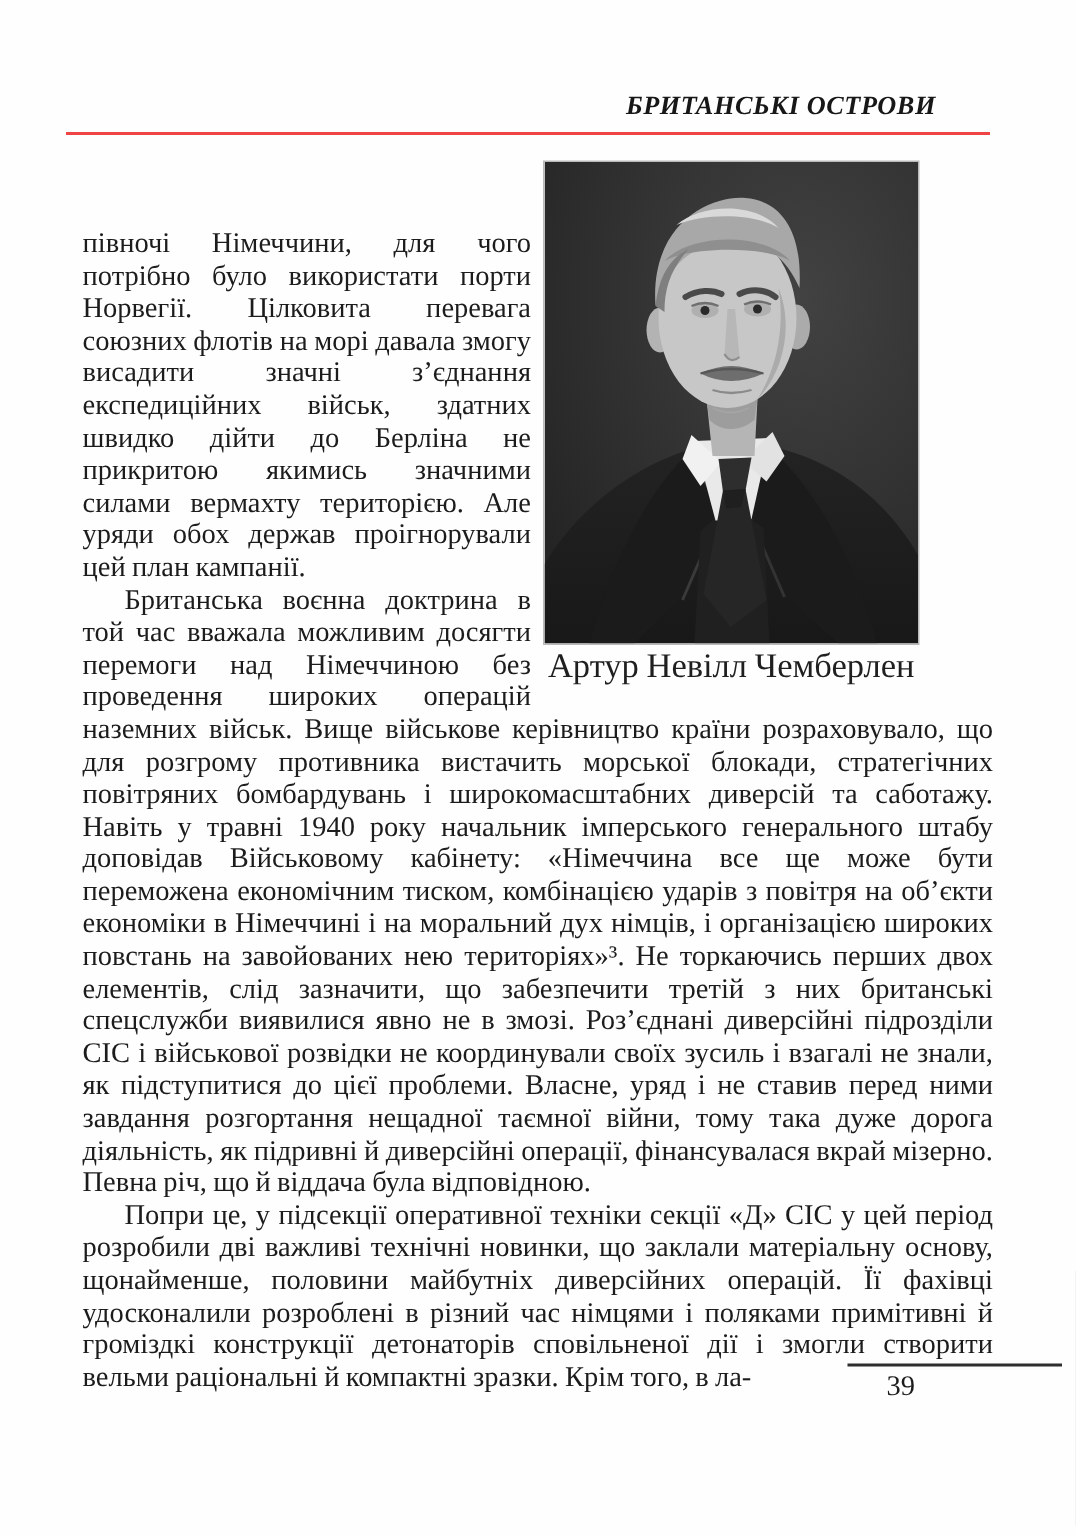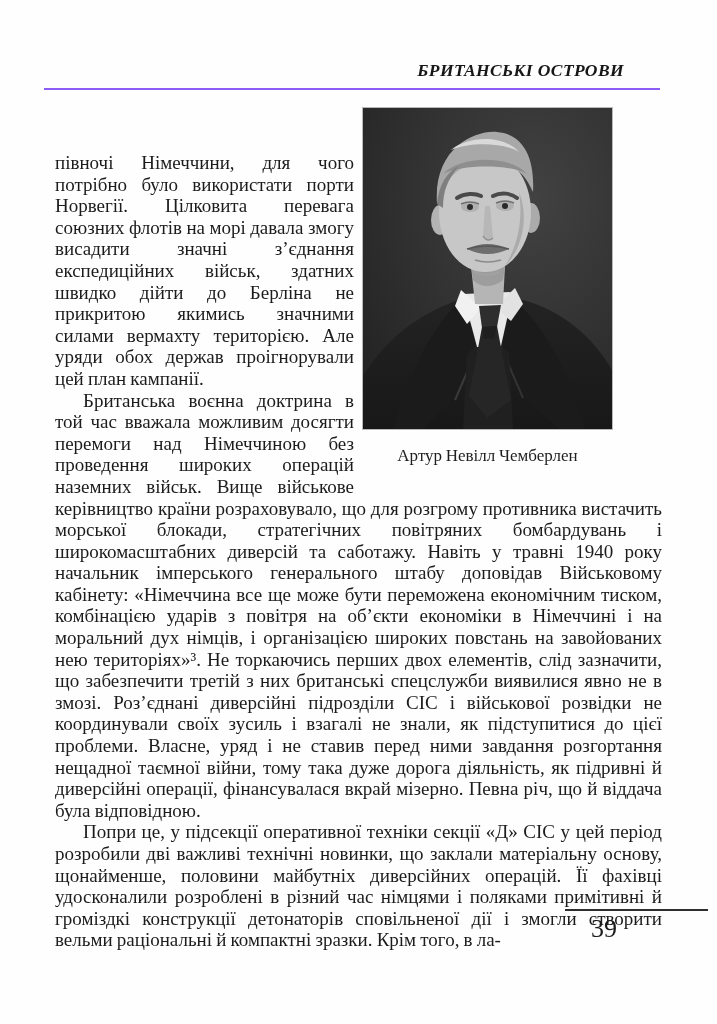--- a/index.html
+++ b/index.html
@@ -8,21 +8,21 @@
     width:717px; height:1024px;
     margin:0 auto;
     background:#fefefe;
     color:#1c1c1c;
     font-family:"Liberation Serif", serif;
     overflow:hidden;
   }
   
   .header {
     position:absolute; top:60px; left:44px; right:57px;
-    border-bottom:2px solid #8b5cf6;
+    border-bottom:2px solid #ef4444;
     padding-bottom:7px;
   }
   .running-title {
     text-align:right;
     padding-right:36px;
     font-style:italic;
     font-weight:bold;
     font-size:17.5px;
     letter-spacing:0.4px;
     color:#171717;
@@ -43,35 +43,35 @@
     width:249px;
     margin:4px 50px 16px 9px;
     text-align:center;
   }
   .photo {
     width:249px; height:321px;
     outline:1px solid #b9b9b9;
     line-height:0;
   }
   .figcaption {
-    margin-top:17px;
-    font-size:17px;
+    margin-top:5px;
+    font-size:23px;
     text-indent:0;
     color:#1f1f1f;
     line-height:20px;
   }
   
   .footer {
     position:absolute;
     top:909px; left:565px; width:143px;
     border-top:2px solid #2e2e2e;
   }
   .pagenum {
     padding:3px 0 0 26px;
-    font-size:26px;
+    font-size:19px;
     color:#1c1c1c;
   }
 </style>
 </head>
 <body>
 
 <div class="page">
 
   <div class="header">
     <div class="running-title">БРИТАНСЬКІ ОСТРОВИ</div>

